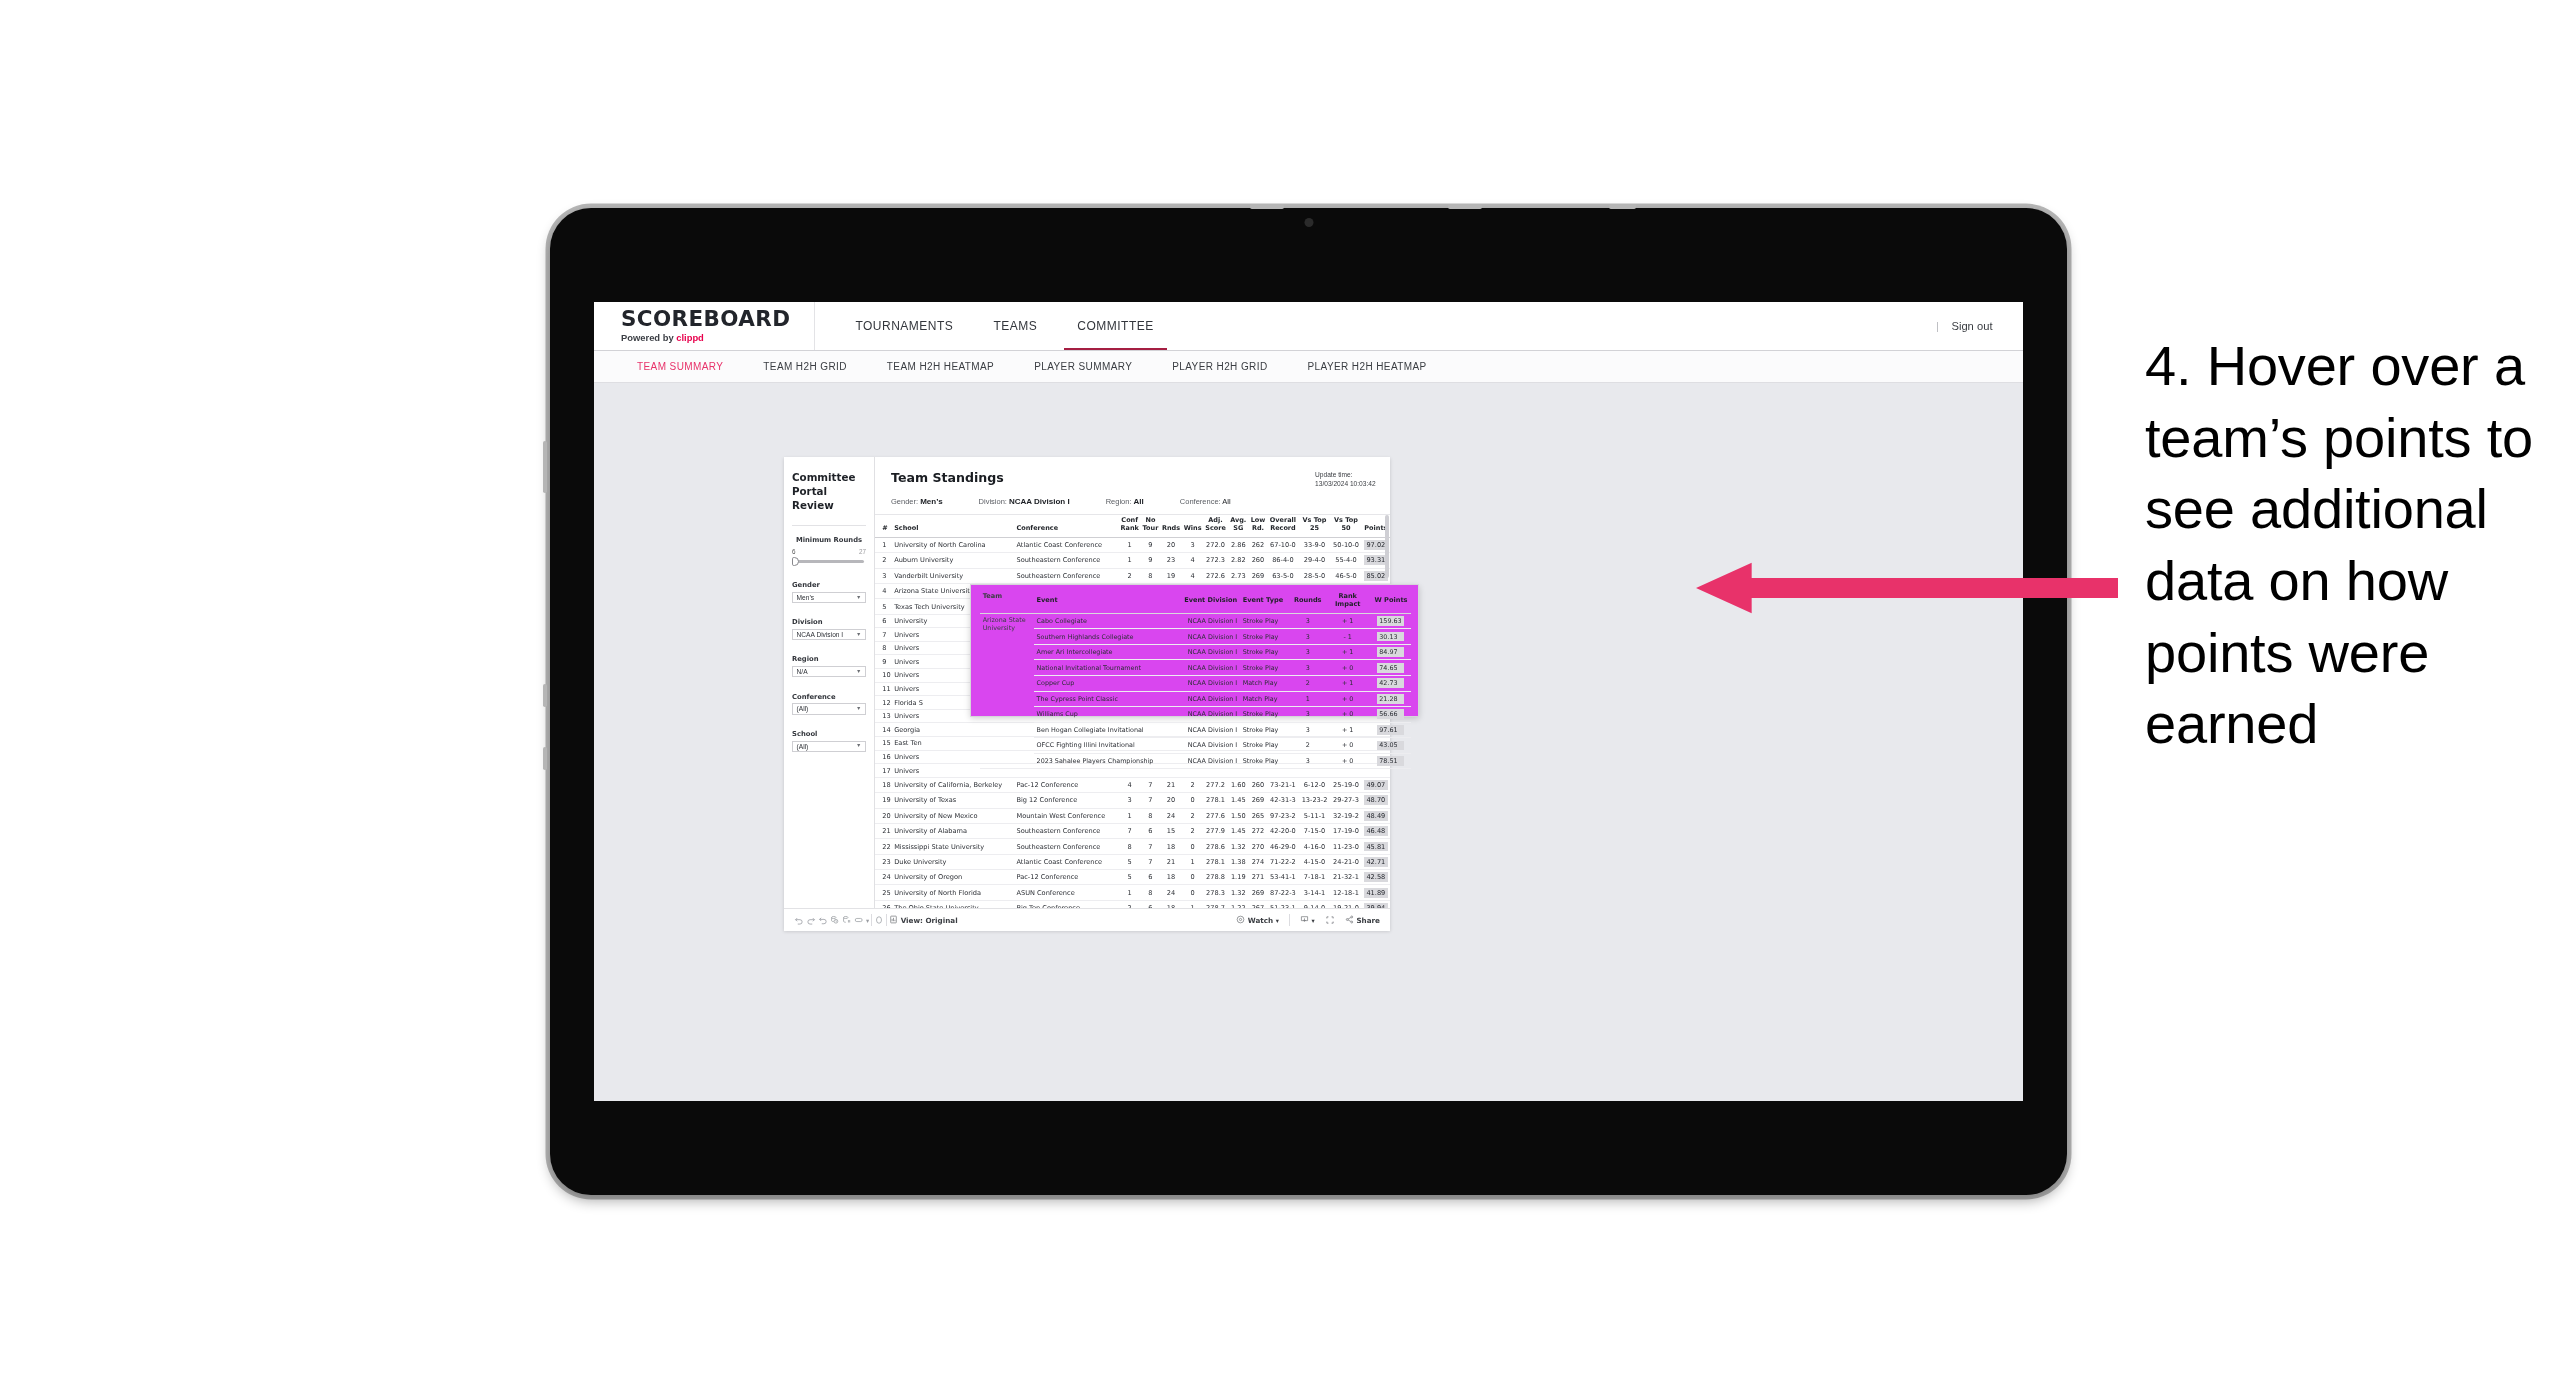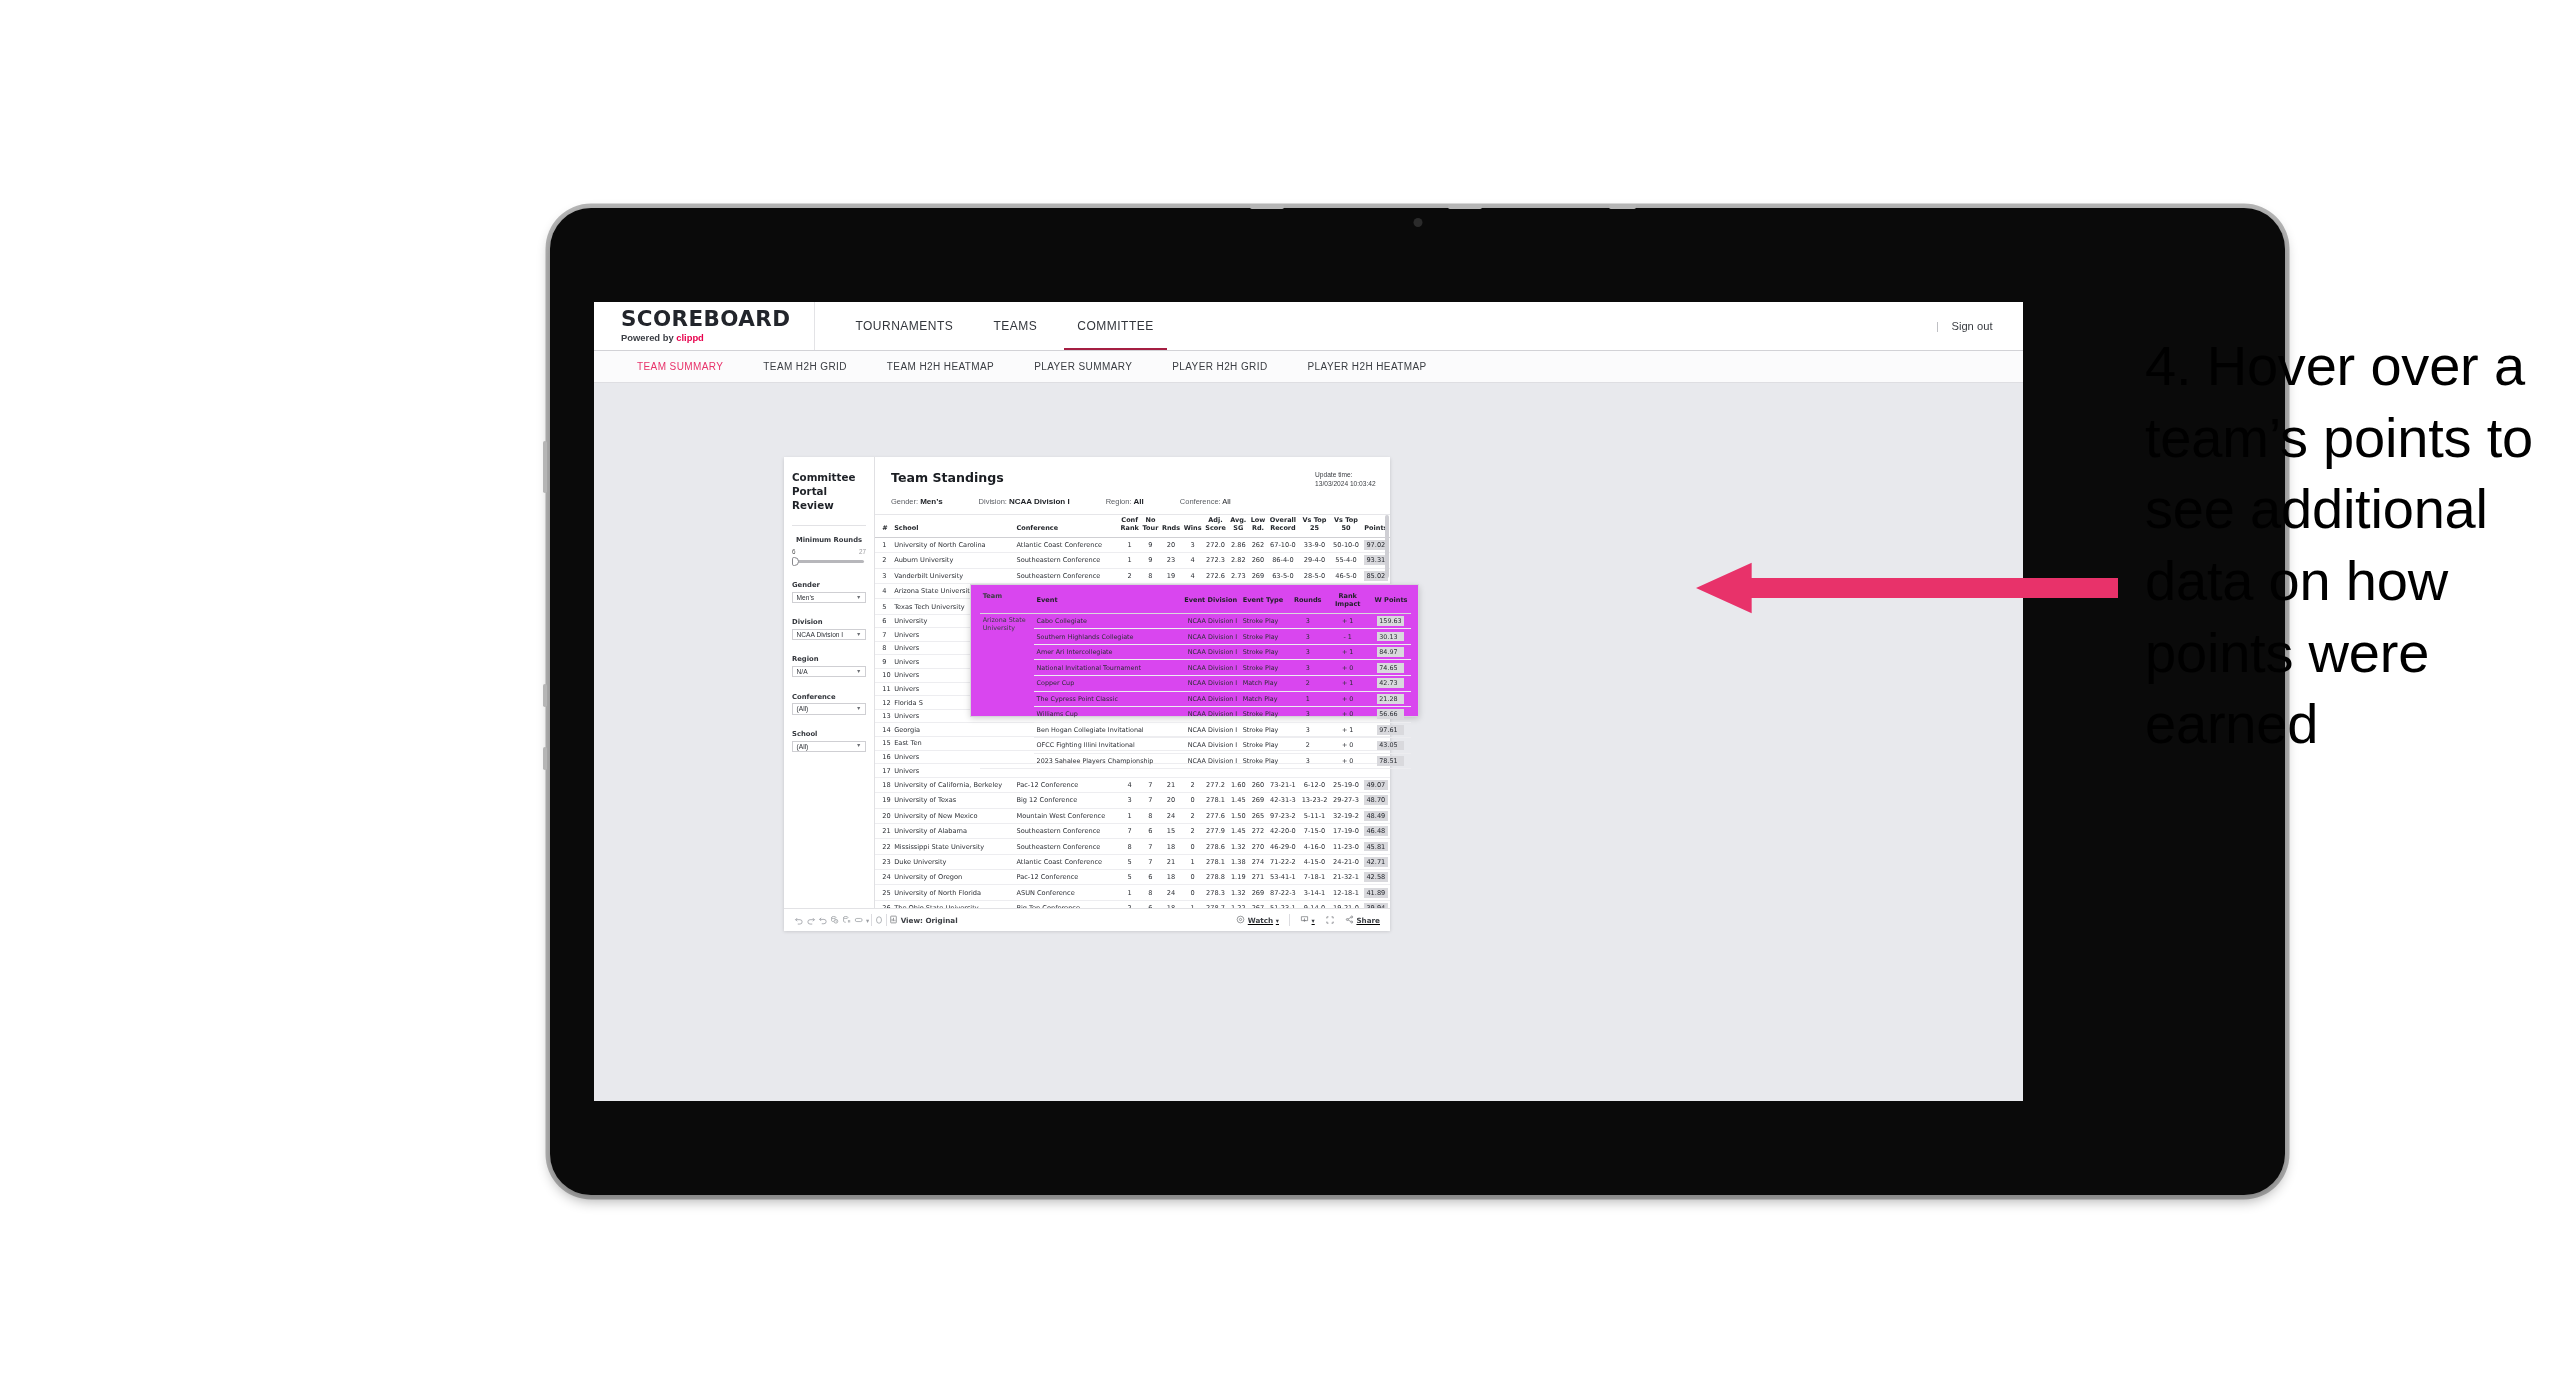--- a/index.html
+++ b/index.html
@@ -1,21 +1,21 @@
 <!DOCTYPE html>
 <html style="font-size:14.4px"><head>
 <meta charset="utf-8">
 <style>
   * { box-sizing: border-box; margin:0; padding:0; }
   html,body { width:2576px; height:1386px; background:#ffffff; overflow:hidden; }
   body { font-family:"Liberation Sans", sans-serif; }
 
   
   #tablet{
-    position:absolute; left:550px; top:208px; width:1735px; height:987px;
+    position:absolute; left:550px; top:208px; width:1517px; height:987px;
     background:#0a0a0a; border-radius:41px;
     box-shadow:0 5.4px 12.6px rgba(0,0,0,.32), 0 0 0 4.5px #b9b9b9;
   }
   #tablet:before{ 
     content:""; position:absolute; left:50%; top:10px; transform:translateX(-50%);
     width:9px; height:9px; border-radius:50%; background:#2b2b2b;
   }
   .btn-top{ position:absolute; top:-3.6px; height:4.5px; background:#b5b5b5; border-radius:1.8px;}
   .btn-left{ position:absolute; left:-7.2px; width:4.5px; background:#b5b5b5; border-radius:1.8px;}
   #screen{
@@ -134,21 +134,21 @@
                            background:#d9d9dd; text-align:left;}
   table.tt th.t-rnd, table.tt th.t-imp, table.tt th.t-wp{ text-align:center; }
 
   
   .vtoolbar{ height:23px; border-top:0.9px solid #e2e2e5; background:#fff;
              display:flex; align-items:center; padding:0 10px; gap:2px;}
   .vtoolbar .ic{ color:#9a9da2; display:flex; align-items:center;}
   .vtoolbar .lbl{ font-size:7.2px; color:#3a3d42; font-family:"DejaVu Sans",sans-serif;
                   font-weight:bold; display:flex; align-items:center; gap:2.7px;}
   .vtoolbar .sep{ width:0.9px; height:11.7px; background:#dcdce0; }
-  .vtoolbar .right{ margin-left:auto; display:flex; align-items:center; gap:10px;text-decoration:underline;}
+  .vtoolbar .right{ margin-left:auto; display:flex; align-items:center; gap:10px;}
 
   
   .annot{ position:absolute; left:2145px; top:330px; width:422px;
           font-family:"Liberation Sans", sans-serif; font-size:56px; line-height:1.28;
           color:#000000; letter-spacing:-0.2px;}
   .arrow{ position:absolute; left:1696px; top:561px; width:422px; height:54px; }
 </style>
 </head>
 <body>
 

